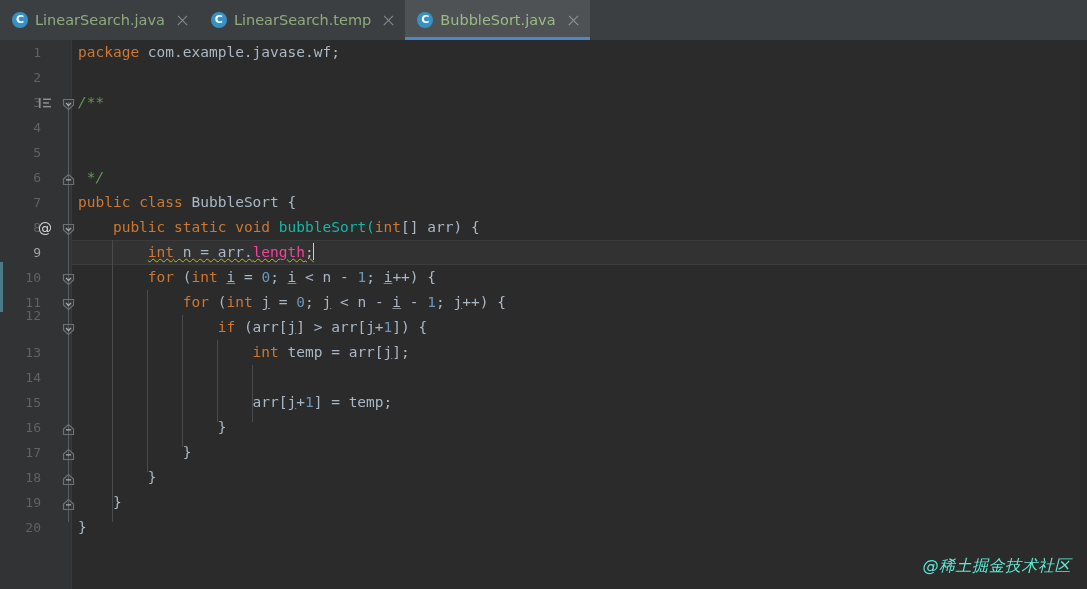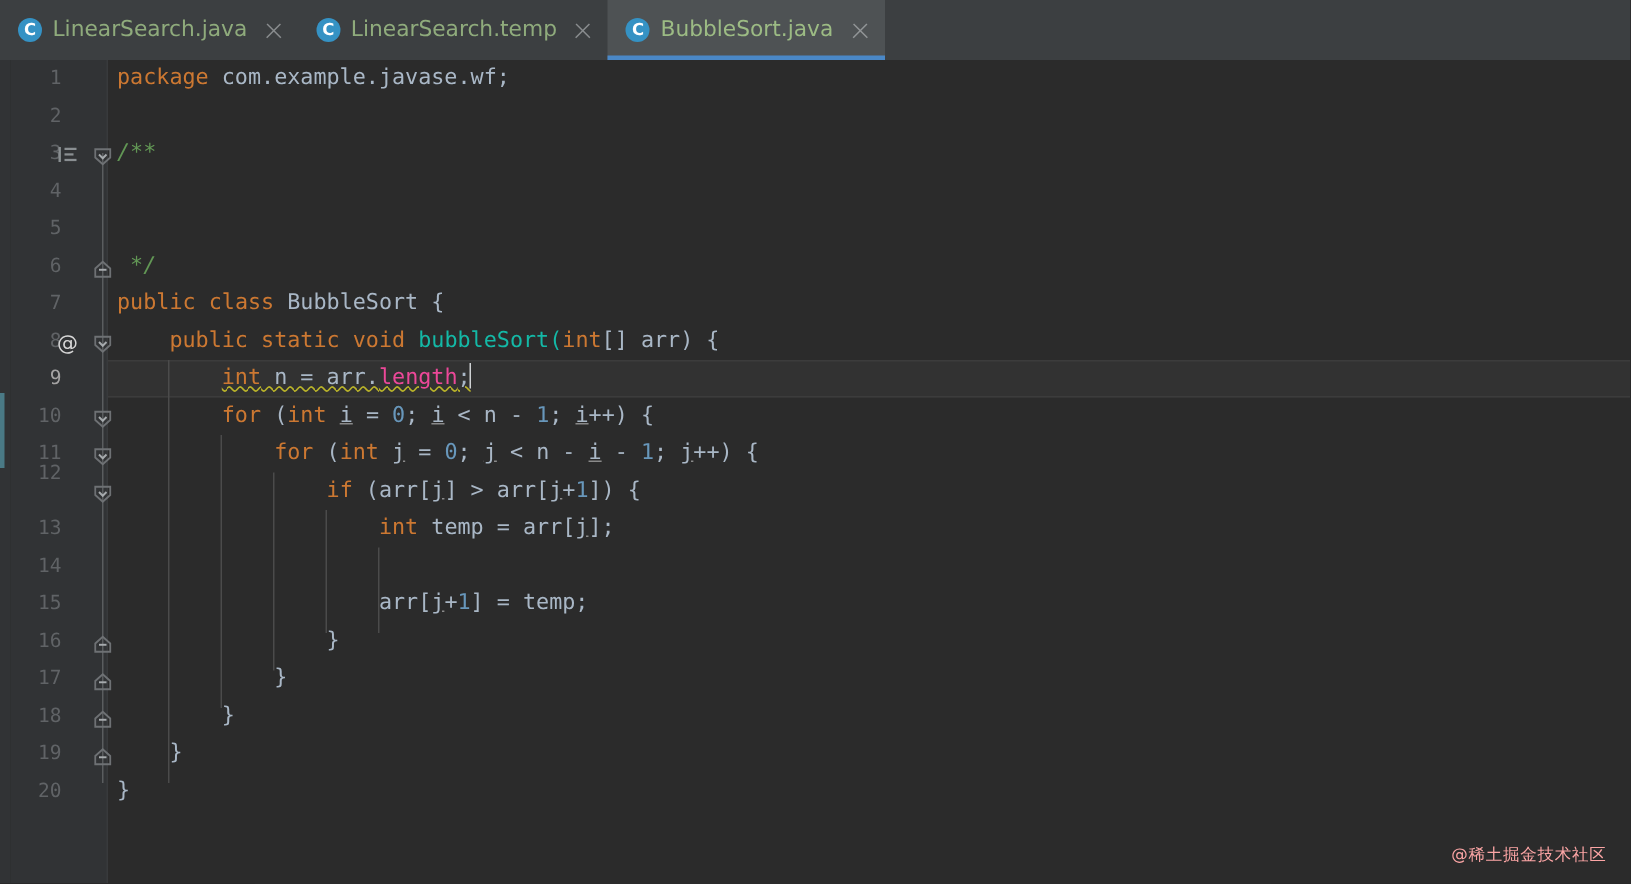--- a/index.html
+++ b/index.html
@@ -221,24 +221,25 @@
     vertical-align: -3px;
     margin-left: -1px;
   }
 
   
   .watermark {
     position: absolute;
     right: 16px;
     bottom: 12px;
     font-family: "DejaVu Sans", sans-serif;
-    font-size: 11px;
-    color: #fca5a5;
+    font-size: 16px;
+    color: #5eead4;
     letter-spacing: .5px;
     white-space: nowrap;
+    font-style: italic;
   }
 </style>
 </head>
 <body>
 
 <div id="app">
 
   <div class="tabbar">
 
     <div class="tab" style="left:0">

